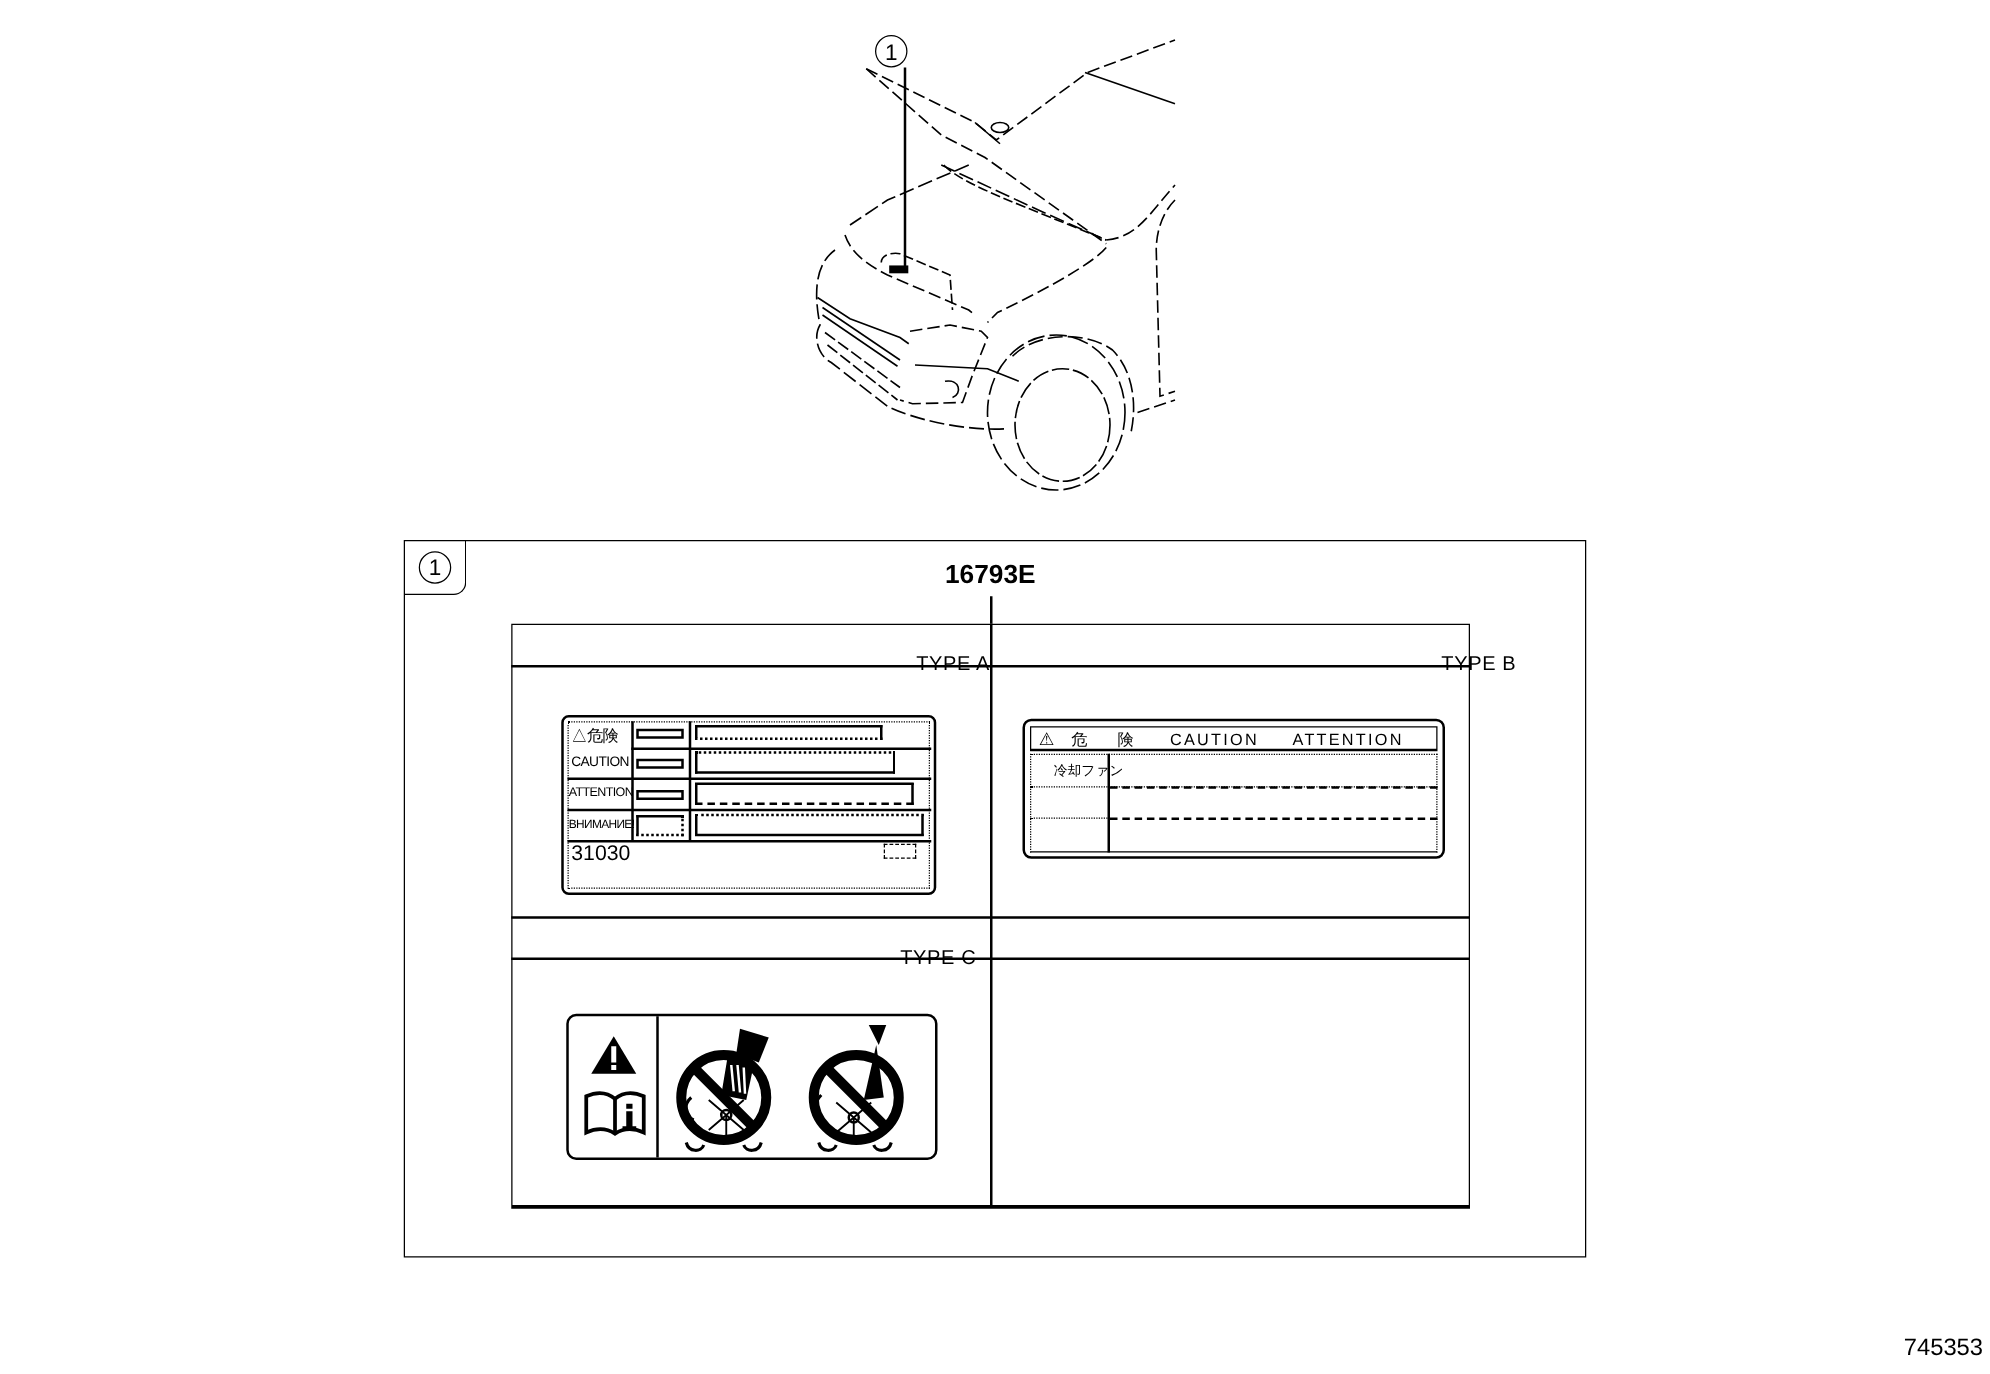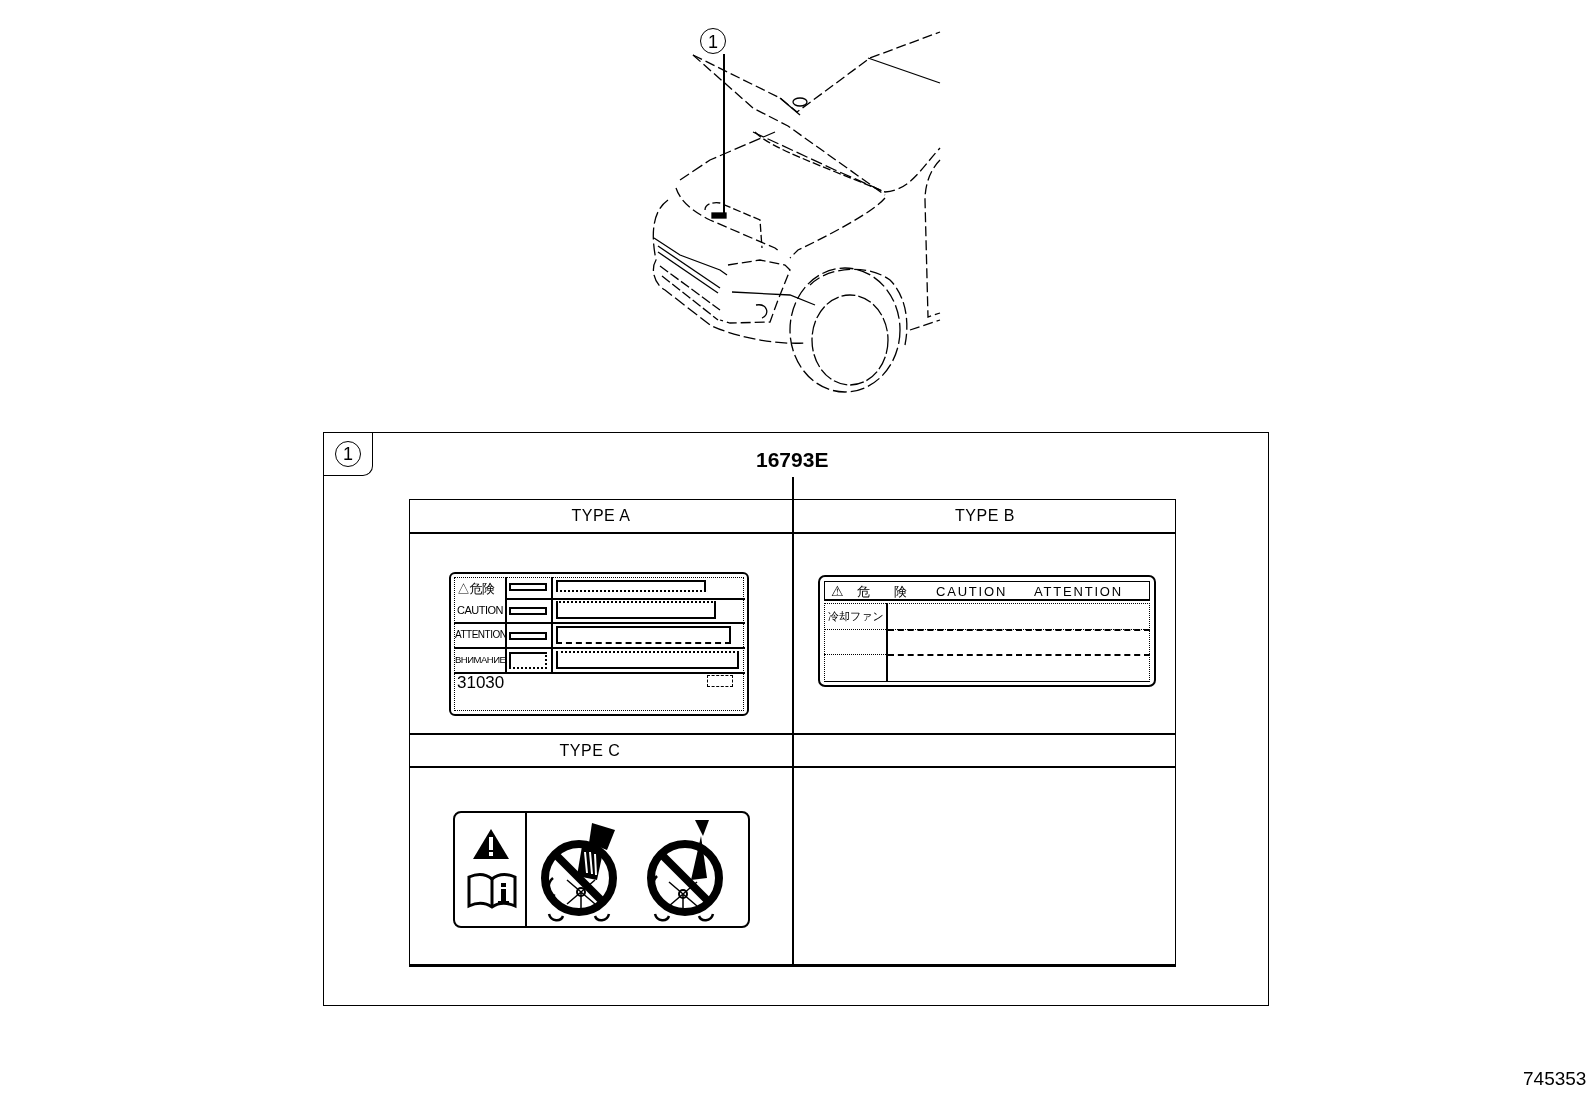--- a/index.html
+++ b/index.html
@@ -9,31 +9,31 @@
   .car { left: 620px; left: 620px; top: 20px; }
   .callout-top { left: 700px; top: 28px; width: 26px; height: 26px; border: 1.5px solid #000; border-radius: 50%; font-size: 18px; line-height: 26px; text-align: center; box-sizing: border-box; background: #fff; }
   .frame { left: 323px; top: 432px; width: 946px; height: 574px; border: 1.2px solid #000; box-sizing: border-box; border-top-width: 1.5px; }
   .tab { left: 323px; top: 432px; width: 50px; height: 44px; border-right: 1.5px solid #000; border-bottom: 1.5px solid #000; border-bottom-right-radius: 10px; box-sizing: border-box; }
   .tab-circle { left: 335px; top: 441px; width: 26px; height: 26px; border: 1.5px solid #000; border-radius: 50%; font-size: 18px; line-height: 24px; text-align: center; box-sizing: border-box; }
   .part-number { left: 756px; top: 448px; font-family: Liberation Sans, sans-serif; font-weight: bold; font-size: 21px; letter-spacing: 0px; }
   .leader { left: 792px; top: 477px; width: 1.5px; height: 22px; background: #000; }
   .grid { left: 409px; top: 499px; width: 767px; height: 468px; border: 1.5px solid #000; border-bottom-width: 3px; box-sizing: border-box; }
   .hline { height: 1.5px; background: #000; }
   .vline { width: 1.5px; background: #000; }
-  .type-label { font-size: 16px; text-align: center; letter-spacing: 0.5px; }
+  .type-label { font-size: 16px; text-align: right; letter-spacing: 0.5px; margin-top: 16px; }
   
   .labelA { left: 449px; top: 572px; width: 300px; height: 144px; border: 2px solid #000; border-radius: 6px; box-sizing: border-box; }
   .labelA .inner { position: absolute; left: 3px; top: 3px; right: 3px; bottom: 3px; border: 1.2px dotted #000; }
   .a-row-text { font-size: 11px; letter-spacing: -0.5px; }
   .a-box-s { border: 2px solid #000; height: 8px; box-sizing: border-box; }
   .a-box-l { border: 2px solid #000; box-sizing: border-box; }
   
   .labelB { left: 818px; top: 575px; width: 338px; height: 112px; border: 2px solid #000; border-radius: 7px; box-sizing: border-box; }
   .b-head { font-size: 13px; letter-spacing: 1.8px; }
-  .b-jp { font-size: 11px; }
+  .b-jp { font-size: 11px; margin-left: 15px; }
   
   .labelC { left: 453px; top: 811px; width: 297px; height: 117px; border: 2px solid #000; border-radius: 8px; box-sizing: border-box; }
   .footer-code { left: 1523px; top: 1068px; font-size: 19px; }
 </style>
 </head>
 <body>
 
 <div class="abs car" style="left:620px;top:20px;">
   <svg width="330" height="380" viewBox="0 0 330 380" fill="none" stroke="#000" stroke-width="1.3">
 
@@ -82,21 +82,21 @@
 <div class="abs part-number">16793E</div>
 <div class="abs leader"></div>
 
 <div class="abs grid"></div>
 <div class="abs hline" style="left:409px;top:532px;width:767px;"></div>
 <div class="abs hline" style="left:409px;top:733px;width:767px;"></div>
 <div class="abs hline" style="left:409px;top:766px;width:767px;"></div>
 <div class="abs vline" style="left:792px;top:499px;height:467px;"></div>
 
 <div class="abs type-label" style="left:410px;top:507px;width:382px;">TYPE A</div>
-<div class="abs type-label" style="left:794px;top:507px;width:382px;">TYPE B</div>
+<div class="abs type-label" style="left:794px;top:507px;width:382px;padding-left:37px;">TYPE B</div>
 <div class="abs type-label" style="left:399px;top:742px;width:382px;">TYPE C</div>
 <div class="abs type-label" style="left:794px;top:742px;width:382px;"></div>
 
 <div class="abs labelA">
   <div class="inner"></div>
 
   <div class="abs" style="left:54px;top:3px;width:2px;height:96px;background:#000;"></div>
   <div class="abs" style="left:100px;top:3px;width:2px;height:96px;background:#000;"></div>
 
   <div class="abs" style="left:54px;top:24px;width:240px;height:1.5px;background:#000;"></div>

